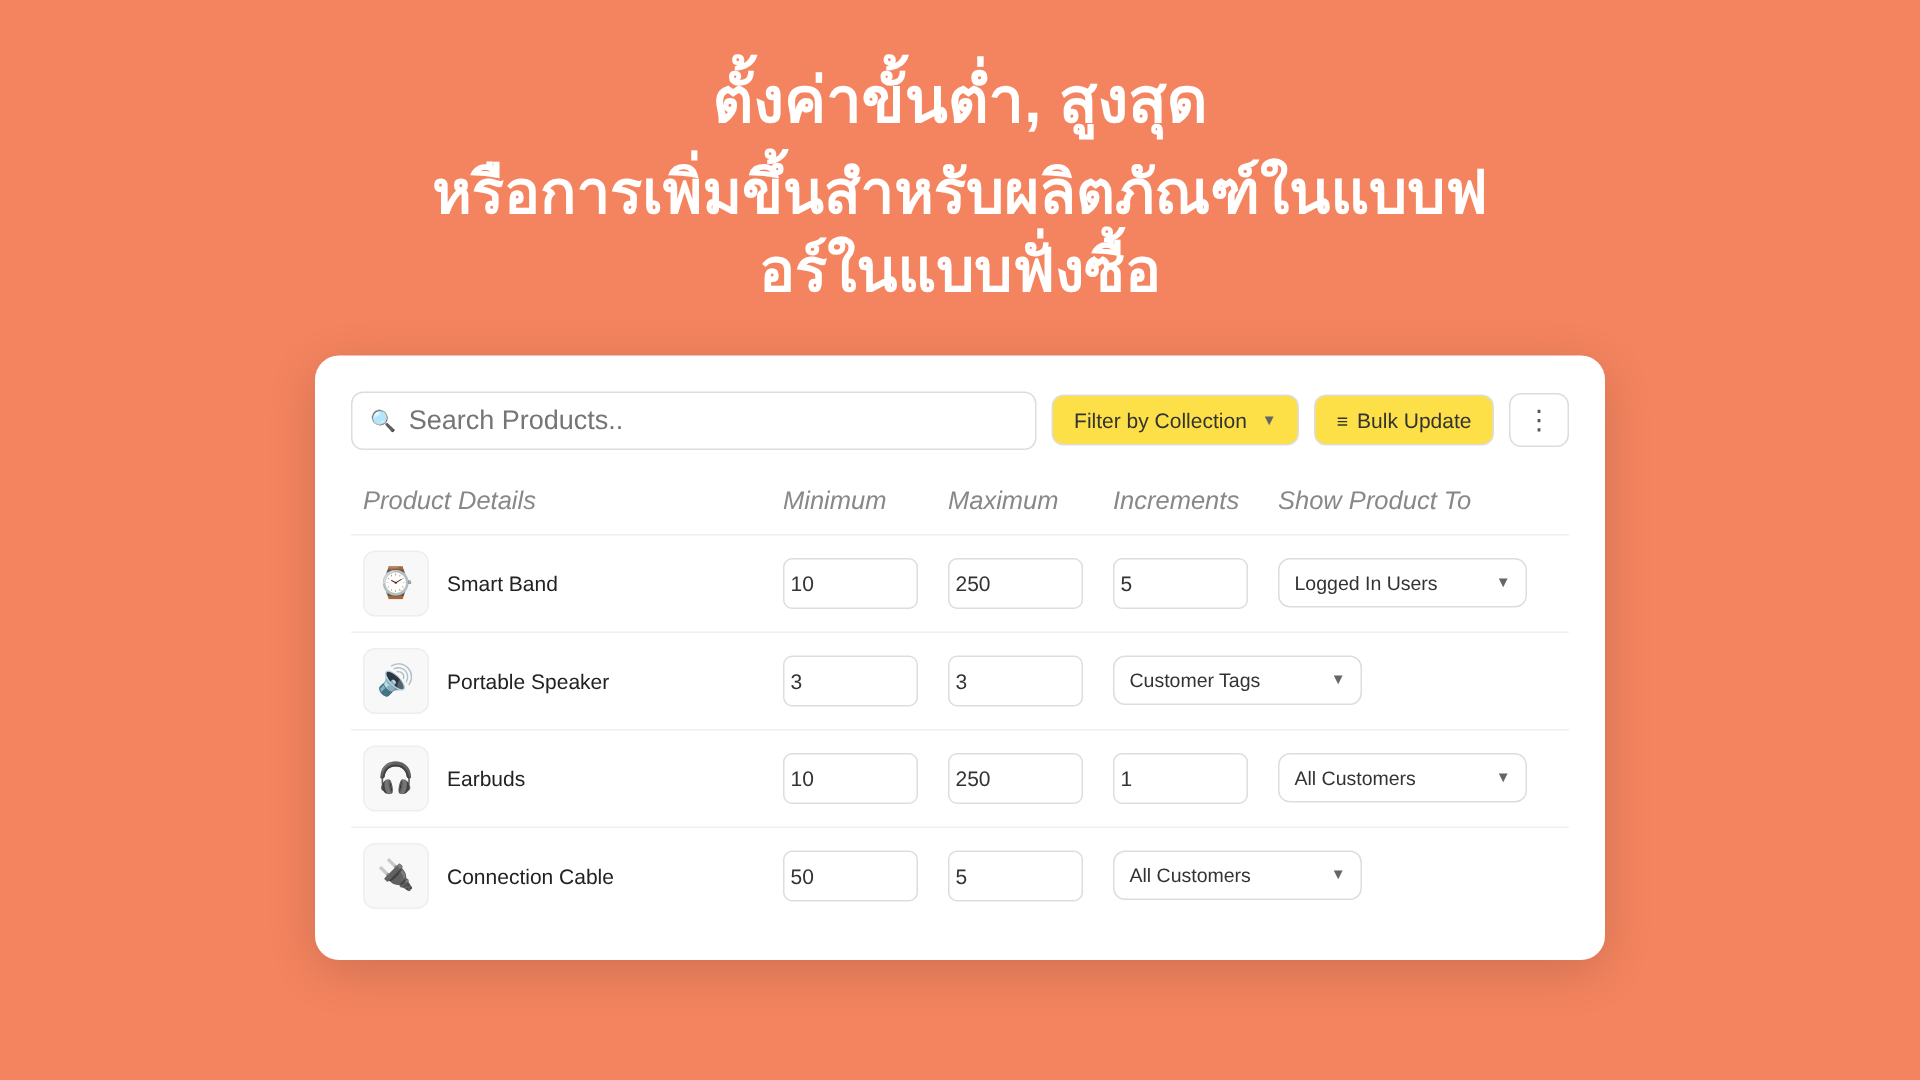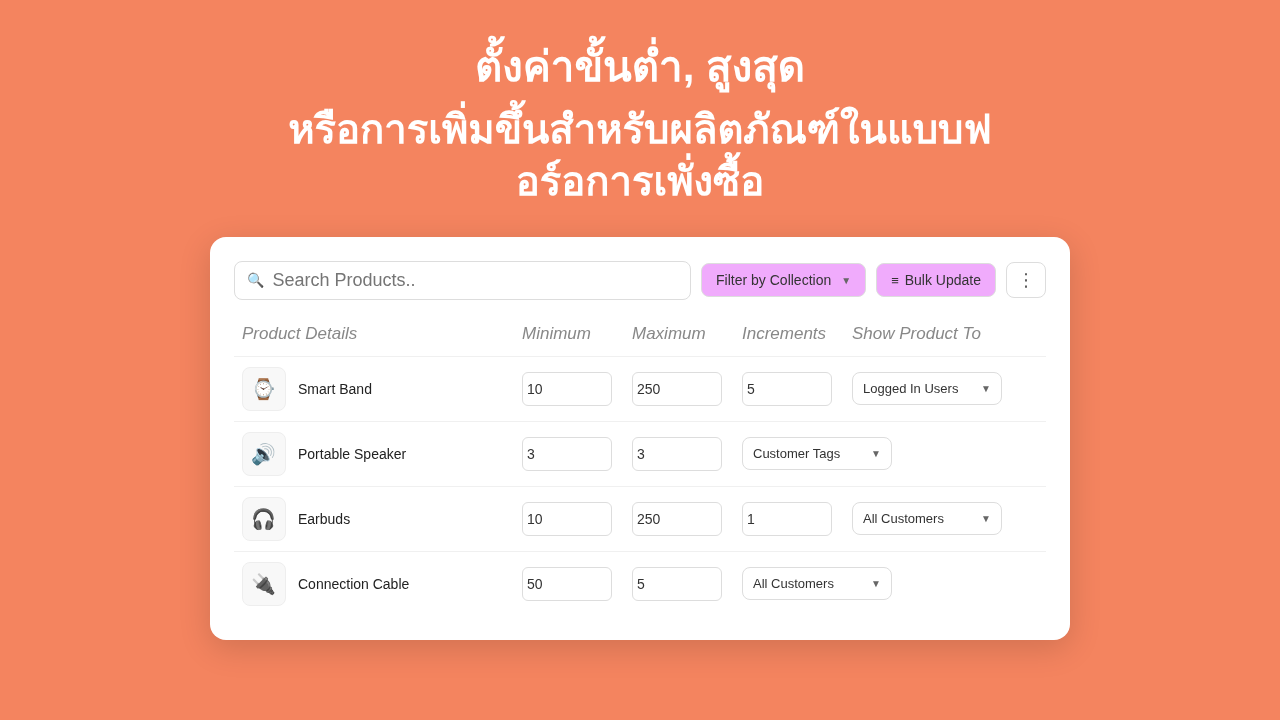--- a/index.html
+++ b/index.html
@@ -65,21 +65,21 @@
     }
     .btn {
       display: flex;
       align-items: center;
       gap: 6px;
       border: 1.5px solid #ddd;
       border-radius: 8px;
       padding: 8px 14px;
       font-size: 14px;
       cursor: pointer;
-      background: #f0abfc;
+      background: #fde047;
       color: #333;
       white-space: nowrap;
     }
     .more-btn {
       border: 1.5px solid #ddd;
       border-radius: 8px;
       padding: 8px 10px;
       cursor: pointer;
       background: white;
       color: #555;
@@ -137,39 +137,39 @@
       display: flex;
       align-items: center;
       justify-content: space-between;
       border: 1.5px solid #ddd;
       border-radius: 8px;
       padding: 8px 10px;
       font-size: 13px;
       cursor: pointer;
       background: white;
       color: #333;
-      width: 150px;
+      width: 166px;
     }
     .chevron {
       font-size: 10px;
       color: #666;
       margin-left: 4px;
     }
     .list-icon {
       font-size: 13px;
     }
   </style>
 </head>
 <body>
 
 <div class="hero-text">
   <h1>ตั้งค่าขั้นต่ำ, สูงสุด</h1>
   <h2>
     <span>หรือการเพิ่มขึ้นสำหรับผลิตภัณฑ์ในแบบฟ</span><br>
-    <span>อร์อการเพั่งซื้อ</span>
+    <span>อร์ในแบบฟั่งซื้อ</span>
   </h2>
 </div>
 
 <div class="card">
   <div class="toolbar">
     <div class="search-box">
       <span class="search-icon">🔍</span>
       <input class="search-input" type="text" placeholder="Search Products.." style="">
     </div>
     <button class="btn">

